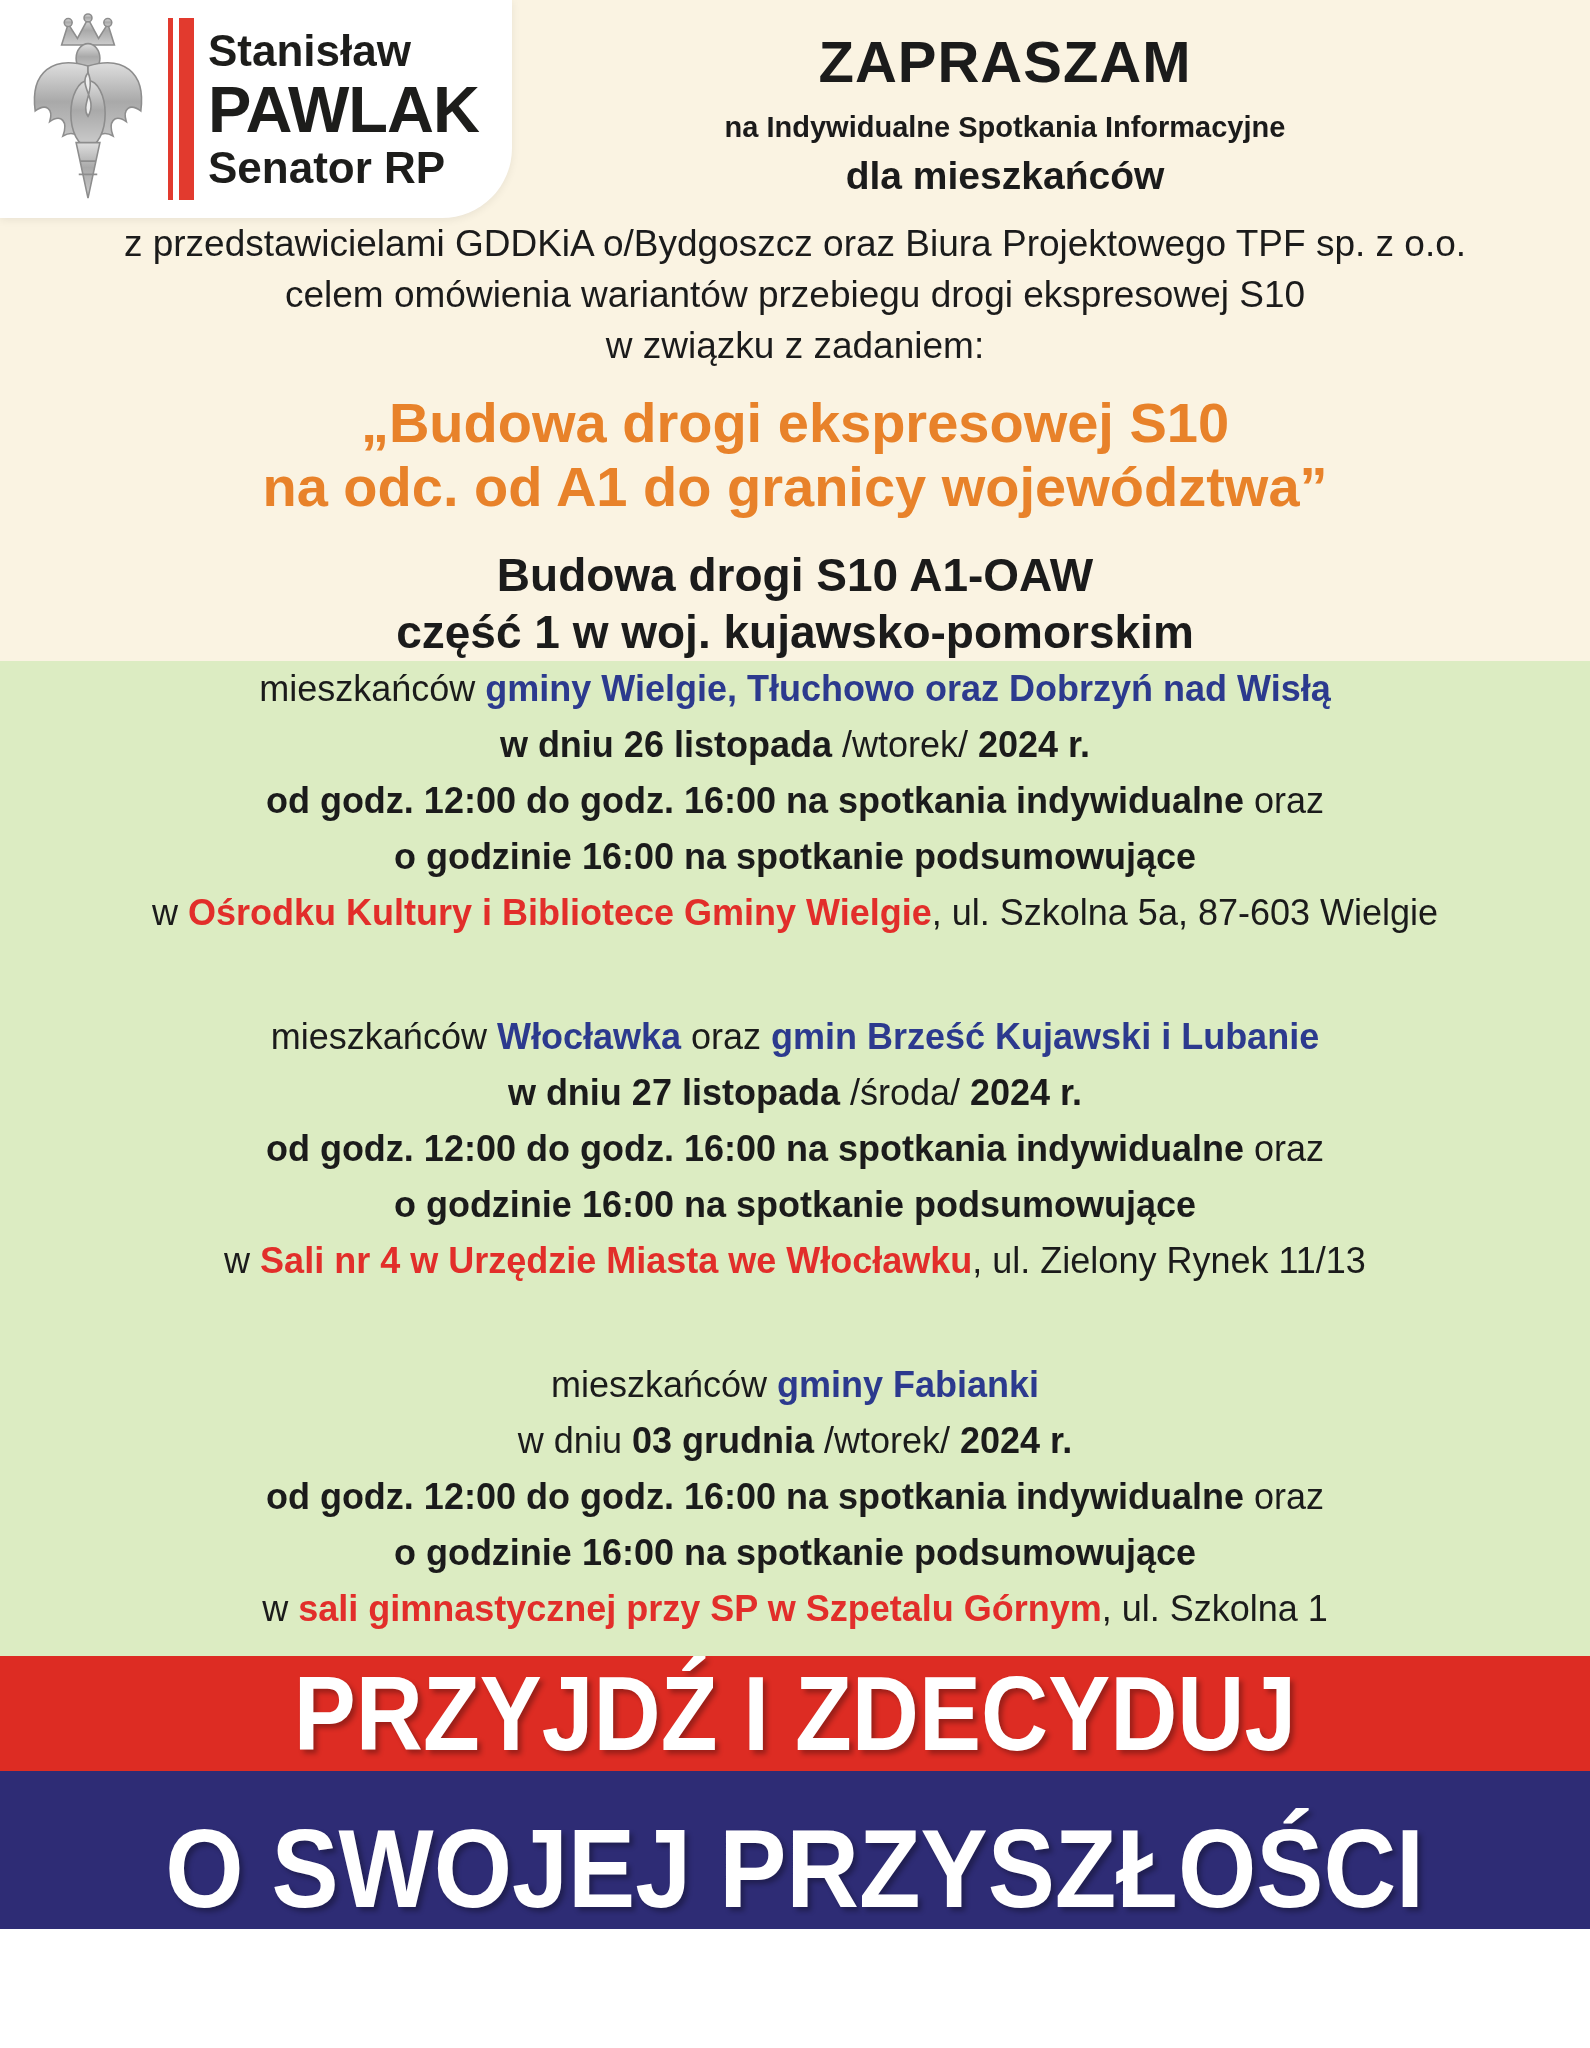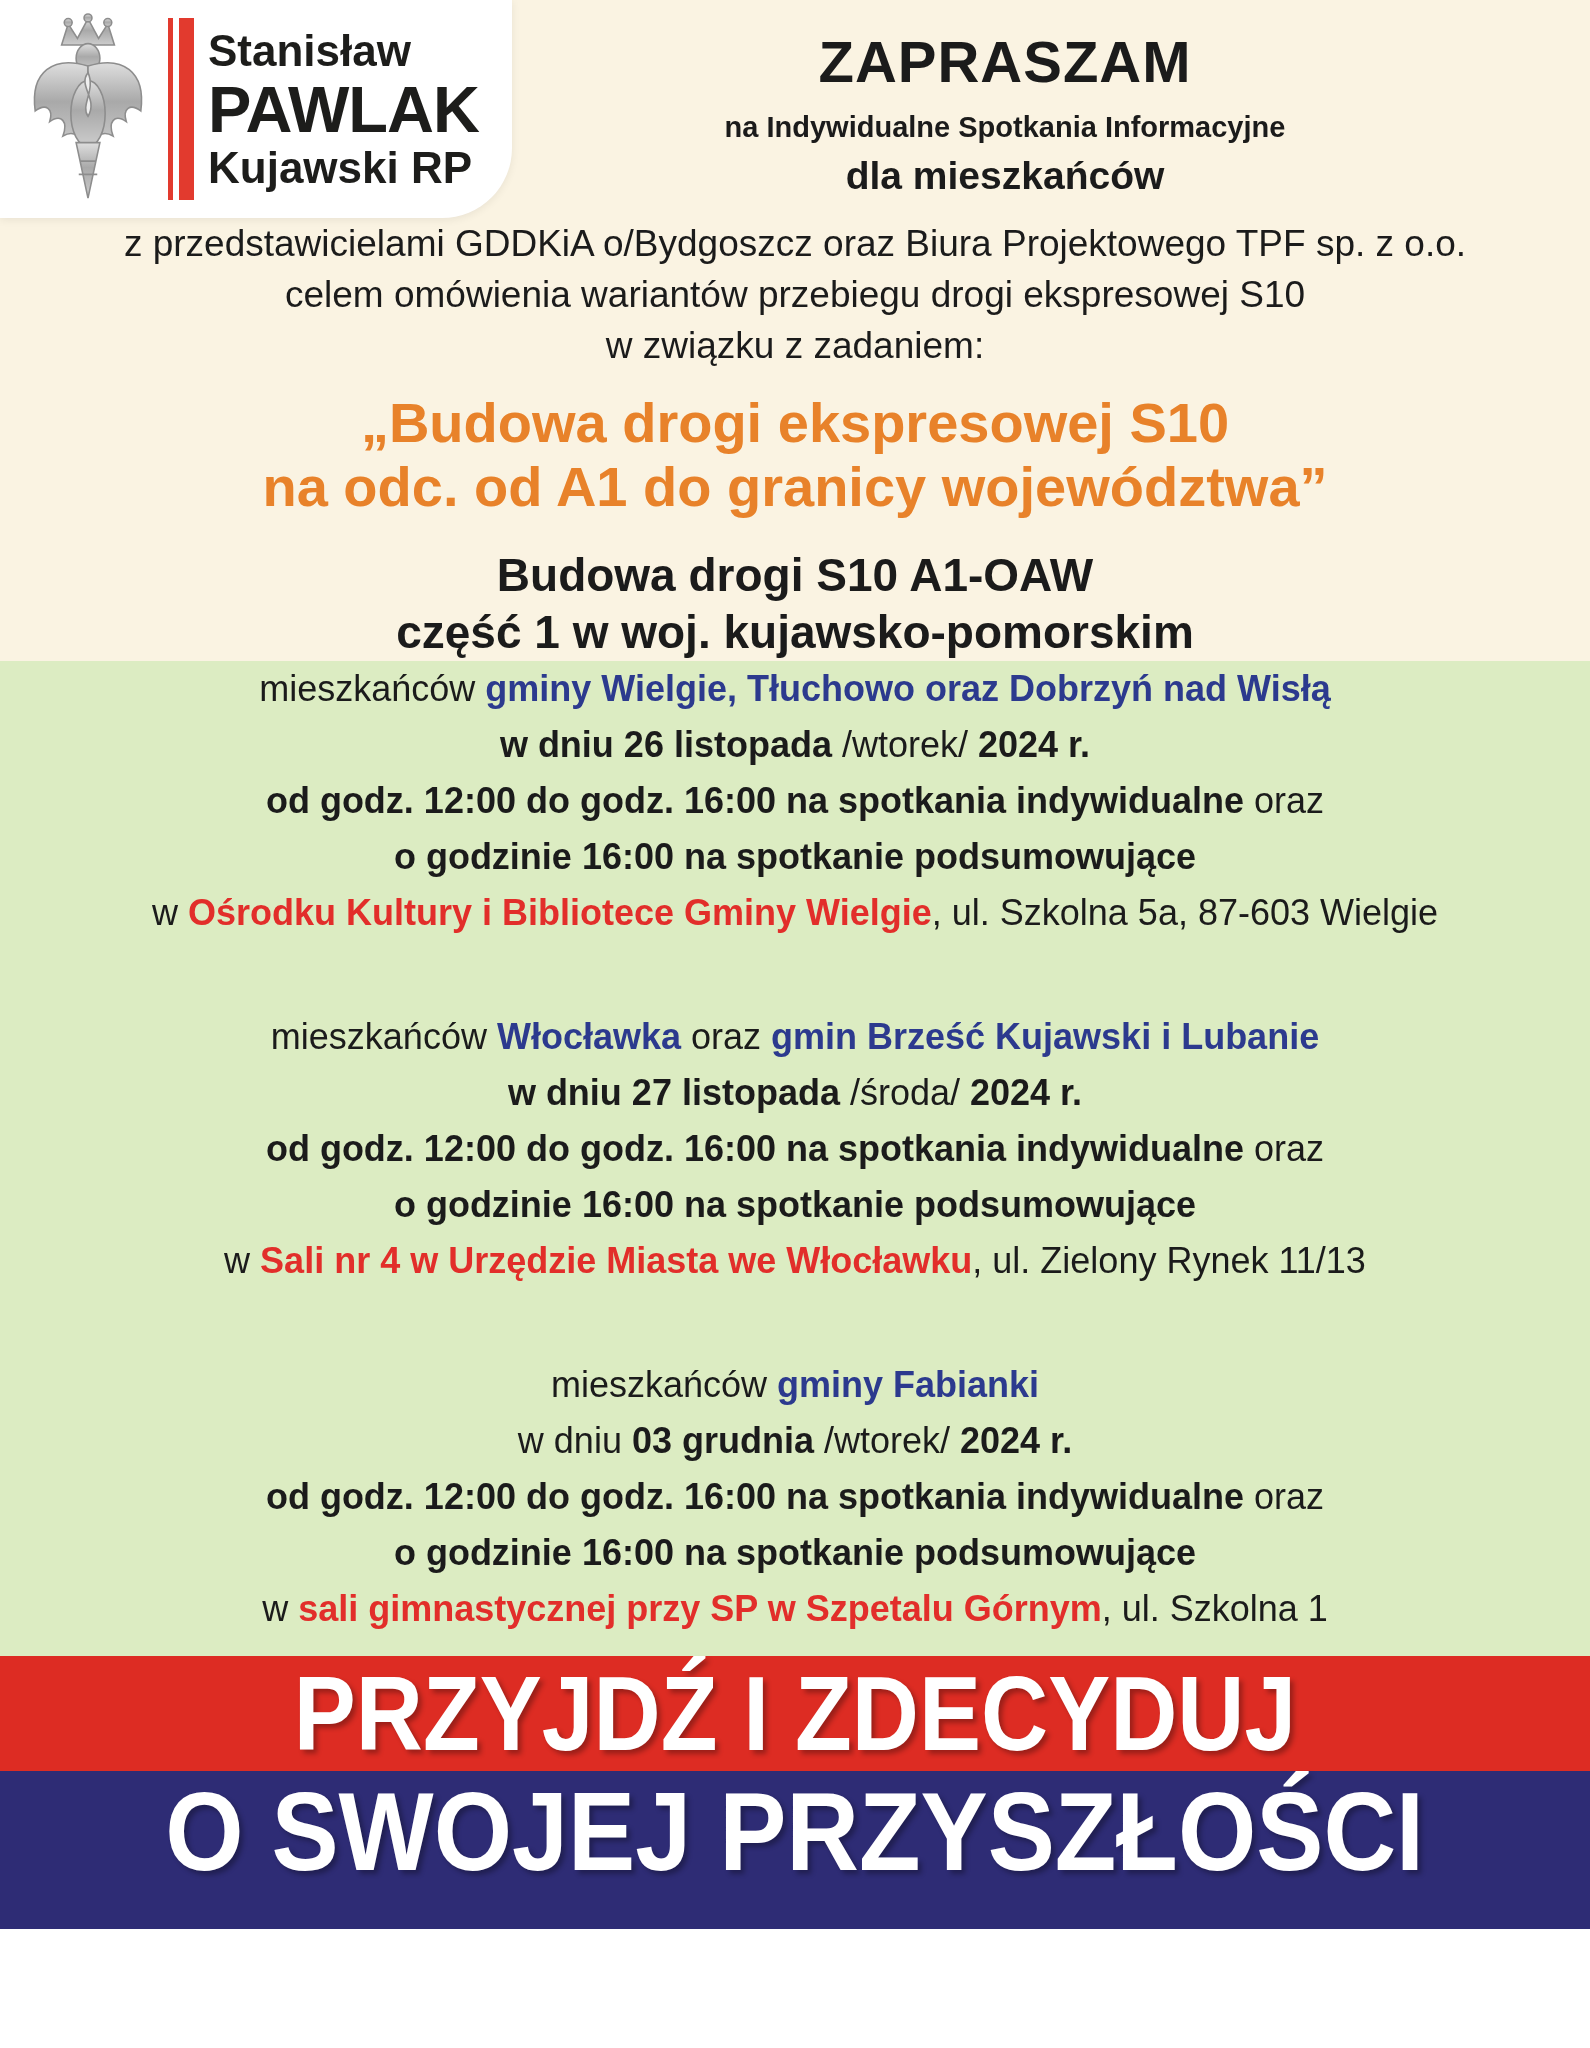--- a/index.html
+++ b/index.html
@@ -105,21 +105,21 @@
 
   
   .banner-red{
     height:115px;
     background:var(--banner-red);
     display:flex;align-items:center;justify-content:center;
   }
   .banner-navy{
     height:158px;
     background:var(--banner-navy);
-    display:flex;align-items:flex-start;justify-content:center;
+    display:flex;align-items:flex-end;justify-content:center;
   }
   .banner-text{
     color:#ffffff;
     font-weight:700;
     text-shadow:4px 4px 5px rgba(0,0,0,0.30);
     display:inline-block;
     white-space:nowrap;
   }
   .banner-red .banner-text{font-size:100px;transform:scale(0.93,1.05);}
   .banner-navy .banner-text{font-size:106px;transform:scale(0.95,1.05);}
@@ -151,21 +151,21 @@
           <ellipse cx="50" cy="76" rx="13" ry="25"></ellipse>
           <path d="M50 45 C 42 55, 58 65, 50 78 C 44 70, 56 58, 50 45 Z" fill="#efefef"></path>
           <path d="M41 98 L50 140 L59 98 Z"></path>
           <path d="M44 112 L56 112 M43 122 L57 122" stroke="#8d8d8d" fill="none"></path>
         </g>
       </svg>
       <div class="stripe"></div>
       <div class="logo-names">
         <div class="logo-name-top">Stanisław</div>
         <div class="logo-name-main">PAWLAK</div>
-        <div class="logo-name-sub">Kujawski RP</div>
+        <div class="logo-name-sub">Senator RP</div>
       </div>
     </div>
 
     <div class="header-area">
       <div class="header-title">ZAPRASZAM</div>
       <div class="header-sub1">na Indywidualne Spotkania Informacyjne</div>
       <div class="header-sub2">dla mieszkańców</div>
     </div>
 
     <div class="intro">

